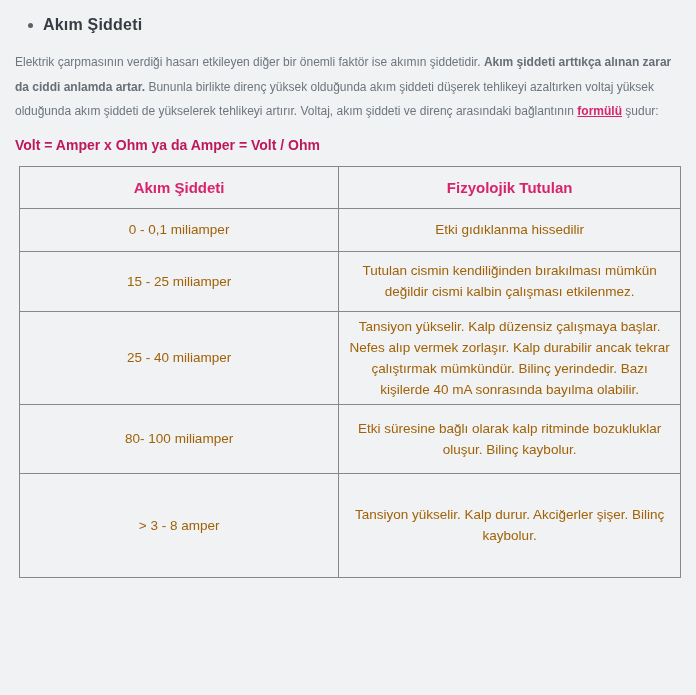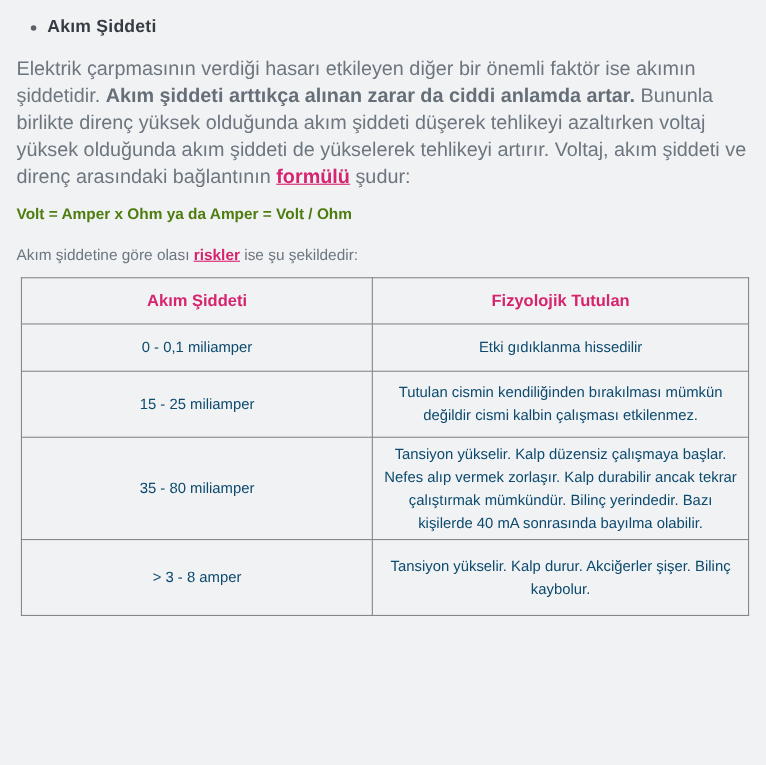--- a/index.html
+++ b/index.html
@@ -23,31 +23,31 @@
     width: 5px; height: 5px; border-radius: 50%;
     background: #5b6168; margin-right: 10px; flex: 0 0 auto;
   }
   .section-title {
     font-size: 16px; font-weight: bold; color: #363c43;
     letter-spacing: 0.2px;
   }
   
   .intro-paragraph {
     margin-top: 16px;
-    font-size: 18px; line-height: 24.5px;
+    font-size: 12px; line-height: 24.5px;
     color: #6d767f;
   }
   .intro-paragraph b, .formula-line, .risks-line b { color: #666f78; }
   a.inline-link {
     color: #d6246e; font-weight: bold;
     text-decoration: underline; cursor: pointer;
   }
   .formula-line {
     margin-top: 13px;
-    font-size: 14px; font-weight: bold; color: #4d7c0f;
+    font-size: 14px; font-weight: bold; color: #be185d;
   }
   .risks-line {
     margin-top: 21px;
     font-size: 14px; color: #6d767f;
   }
   
   table.risk-table {
     border-collapse: collapse;
     width: 662px;
     margin: 13px 0 0 4px;
@@ -55,21 +55,21 @@
   }
   table.risk-table th, table.risk-table td {
     border: 1px solid #85888c;
     text-align: center; vertical-align: middle;
     padding: 4px 6px;
   }
   table.risk-table th {
     font-size: 15px; font-weight: bold; color: #d6246e;
   }
   table.risk-table td {
-    font-size: 13.5px; color: #0c4a6e; line-height: 21px;
+    font-size: 13.5px; color: #a16207; line-height: 21px;
   }
   table.risk-table col.c1 { width: 48.3%; }
   table.risk-table col.c2 { width: 51.7%; }
   table.risk-table thead tr       { height: 42px; }
   table.risk-table tbody tr:nth-child(1) { height: 43px; }
   table.risk-table tbody tr:nth-child(2) { height: 60px; }
   table.risk-table tbody tr:nth-child(3) { height: 76px; }
   table.risk-table tbody tr:nth-child(4) { height: 69px; }
   table.risk-table tbody tr:nth-child(5) { height: 104px; }
   table.risk-table tbody tr:nth-child(6) { height: 53px; }
@@ -82,21 +82,20 @@
 
   <div class="section-heading">
     <span class="bullet"></span>
     <span class="section-title">Akım Şiddeti</span>
   </div>
 
   <p class="intro-paragraph"><span>Elektrik çarpmasının verdiği hasarı etkileyen diğer bir önemli faktör ise akımın şiddetidir. </span><b>Akım şiddeti arttıkça alınan zarar da ciddi anlamda artar.</b><span> Bununla birlikte direnç yüksek olduğunda akım şiddeti düşerek tehlikeyi azaltırken voltaj yüksek olduğunda akım şiddeti de yükselerek tehlikeyi artırır. Voltaj, akım şiddeti ve direnç arasındaki bağlantının </span><a class="inline-link">formülü</a><span> şudur:</span></p>
 
   <p class="formula-line">Volt = Amper x Ohm ya da Amper = Volt / Ohm</p>
 
-  <p class="risks-line"><span>Akım şiddetine göre olası </span><a class="inline-link">riskler</a><span> ise şu şekildedir:</span></p>
 
   <table class="risk-table">
     <colgroup>
         <col class="c1">
         <col class="c2">
       </colgroup>
     <thead>
       <tr>
         <th>Akım Şiddeti</th>
         <th>Fizyolojik Tutulan</th>
@@ -105,22 +104,26 @@
     <tbody>
       <tr>
         <td>0 - 0,1 miliamper</td>
         <td>Etki gıdıklanma hissedilir</td>
       </tr>
       <tr>
         <td>15 - 25 miliamper</td>
         <td>Tutulan cismin kendiliğinden bırakılması mümkün değildir cismi kalbin çalışması etkilenmez.</td>
       </tr>
       <tr>
-        <td>35 - 80 miliamper</td>
+        <td>25 - 40 miliamper</td>
         <td>Tansiyon yükselir. Kalp düzensiz çalışmaya başlar. Nefes alıp vermek zorlaşır. Kalp durabilir ancak tekrar çalıştırmak mümkündür. Bilinç yerindedir. Bazı kişilerde 40 mA sonrasında bayılma olabilir.</td>
+      </tr>
+      <tr>
+        <td>80- 100 miliamper</td>
+        <td>Etki süresine bağlı olarak kalp ritminde bozukluklar oluşur. Bilinç kaybolur.</td>
       </tr>
       <tr>
         <td>&gt; 3 - 8 amper</td>
         <td>Tansiyon yükselir. Kalp durur. Akciğerler şişer. Bilinç kaybolur.</td>
       </tr>
     </tbody>
   </table>
 
 </div>
 

